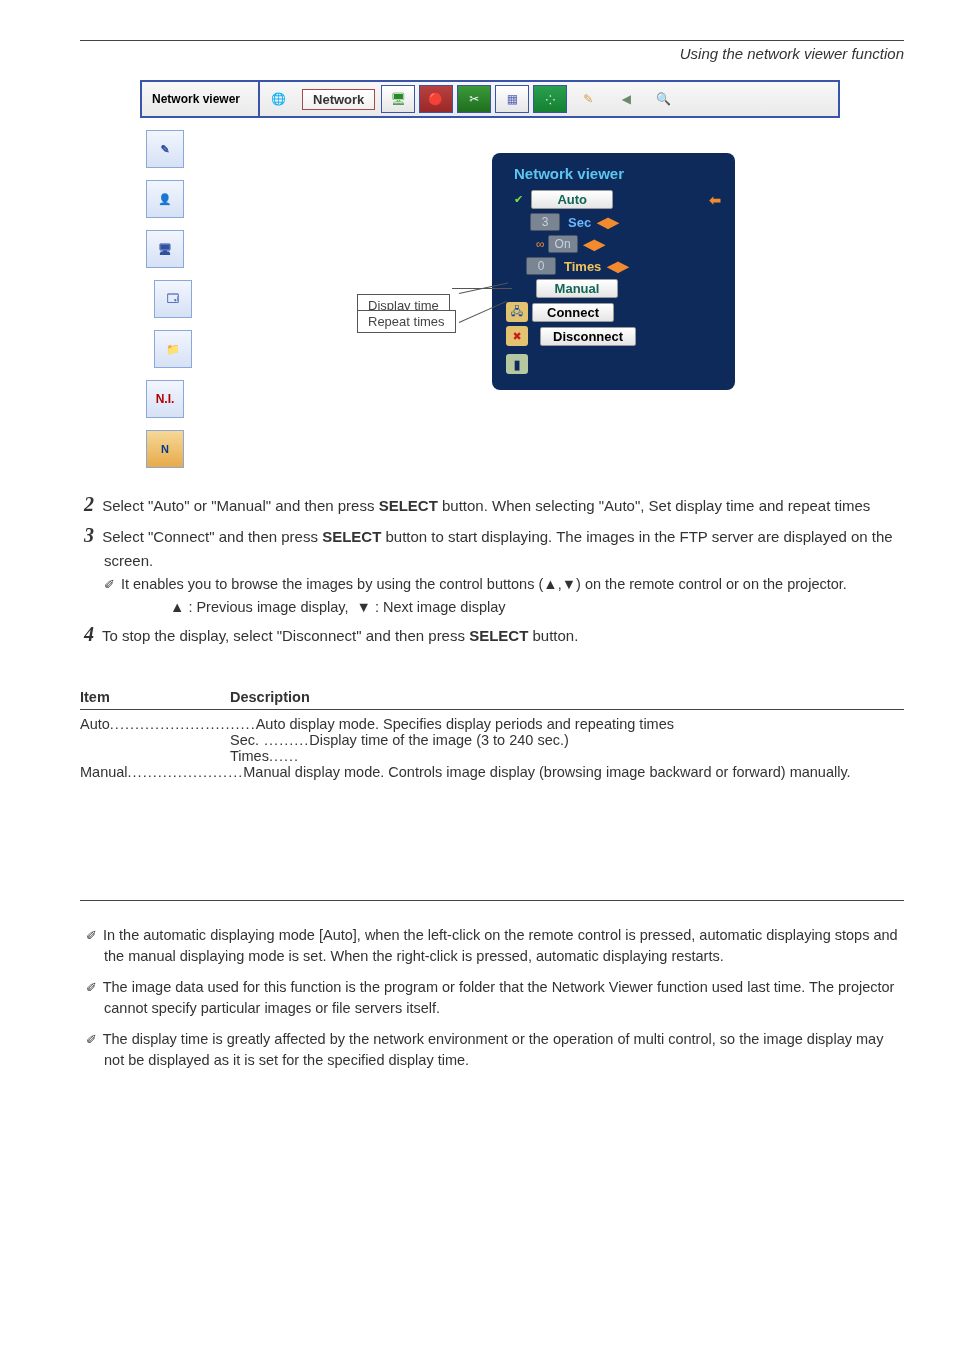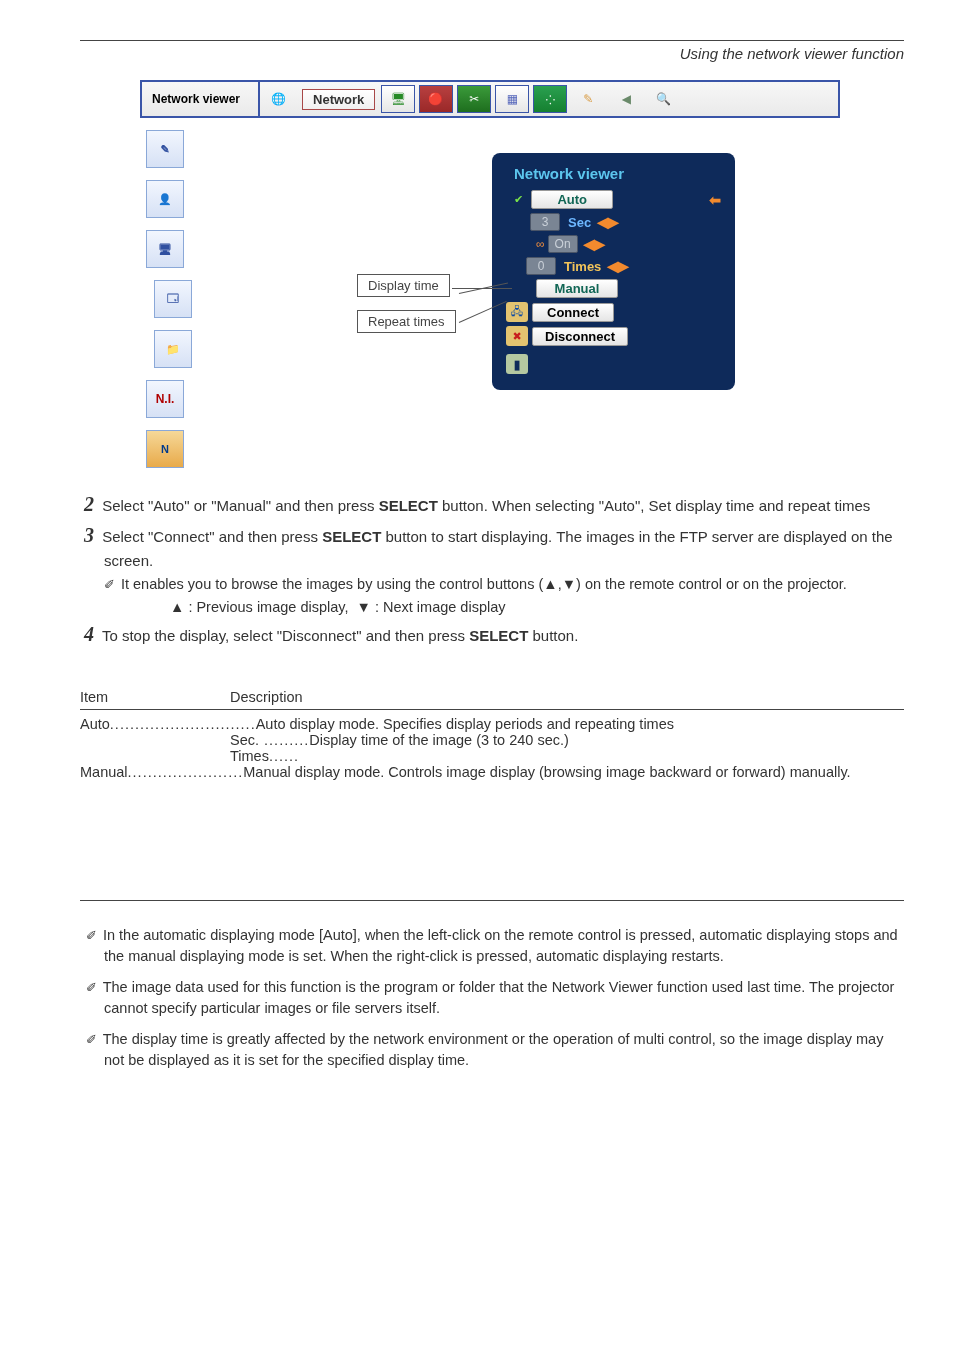--- a/index.html
+++ b/index.html
@@ -192,21 +192,21 @@
   
   .steps { margin-top: 10px; font-size: 15px; color: #333; line-height: 1.45; }
   .stepnum { font-style: italic; font-weight: bold; font-size: 20px; font-family: "Times New Roman", serif; margin-right:4px;}
   .indent1 { padding-left: 24px; text-indent: -20px; margin: 2px 0; }
   .indent2 { padding-left: 44px; text-indent: -20px; margin: 2px 0; font-size: 14.5px; }
   .indent3 { padding-left: 90px; margin: 2px 0; font-size: 14.5px;}
   
   .desc-block { margin-top: 40px; font-size: 14.5px; }
   .desc-head {
     display: flex;
-    font-weight: normal;
+    font-weight: bold;
     border-bottom: 1px solid #444;
     padding-bottom: 4px;
     margin-bottom: 6px;
   }
   .col-item { width: 150px; }
   .desc-row { display: flex; }
   .dotfill {
     letter-spacing: 1px;
     color: #333;
     overflow: hidden;
@@ -296,28 +296,28 @@
           </div>
           <div class="panel-row" style="padding-left:30px;">
             <span class="panel-btn">Manual</span>
           </div>
           <div class="panel-row">
             <span class="panel-icon">🖧</span>
             <span class="panel-btn" style="color:#000;">Connect</span>
           </div>
           <div class="panel-row">
             <span class="panel-icon x">✖</span>
-            <span class="panel-btn" style="color:#000;">Disconnect</span>
+            <span class="panel-btn" style="color:#000;margin-left:8px;">Disconnect</span>
           </div>
           <div class="panel-row">
             <span class="panel-close">▮</span>
           </div>
         </div>
 
-        <div class="callout" style="left:155px; top:156px;">Display time</div>
+        <div class="callout" style="left:155px; top:176px;">Display time</div>
         <div class="callout-line" style="left:250px; top:170px; width:60px; border-top:1px solid #555;"></div>
         <div class="callout" style="left:155px; top:192px;">Repeat times</div>
         <div class="callout-line" style="left:257px; top:175px; width:50px; transform:rotate(-12deg); transform-origin:left;"></div>
         <div class="callout-line" style="left:257px; top:204px; width:52px; transform:rotate(-24deg); transform-origin:left;"></div>
       </div>
     </div>
   </div>
 
   <div class="steps">
     <div class="indent1"><span class="stepnum">2</span> Select "Auto" or "Manual" and then press <b>SELECT</b> button. When selecting "Auto", Set display time and repeat times</div>

